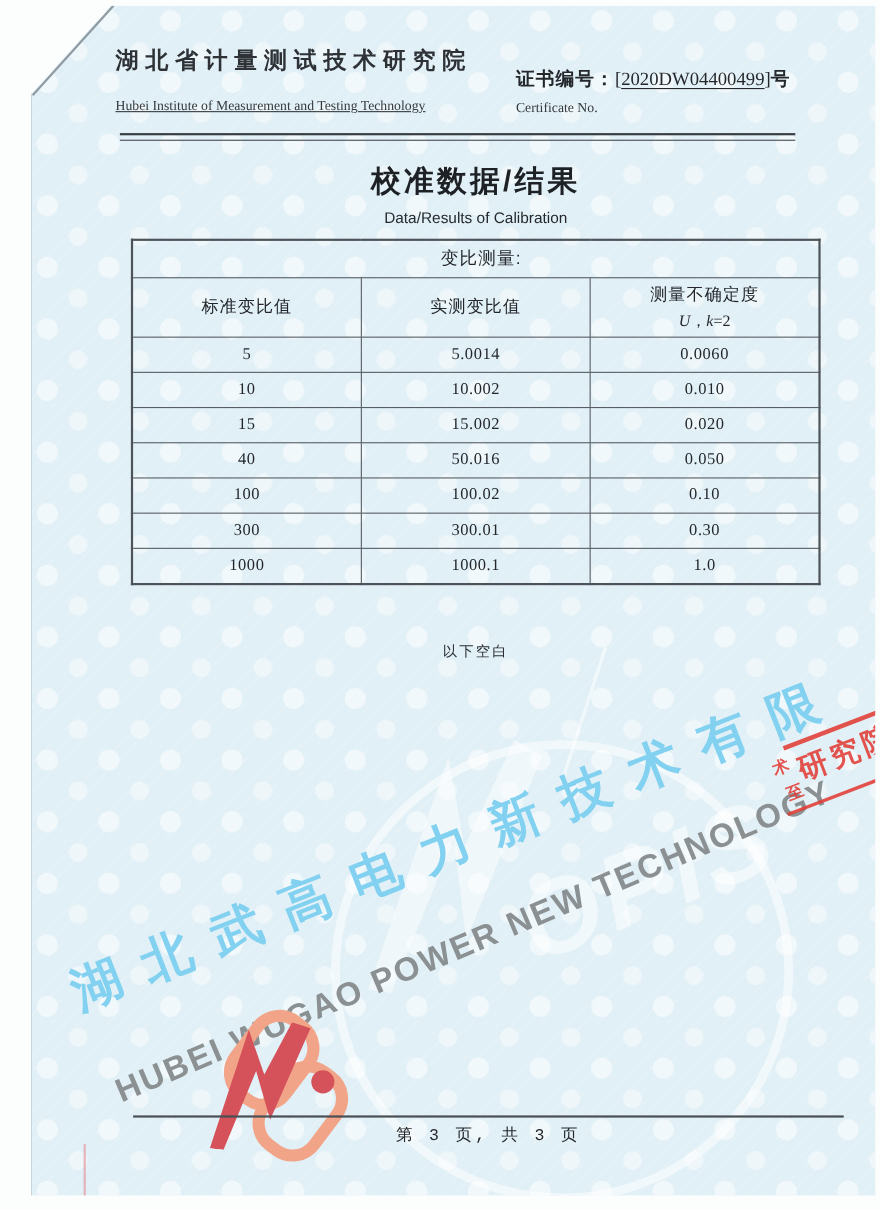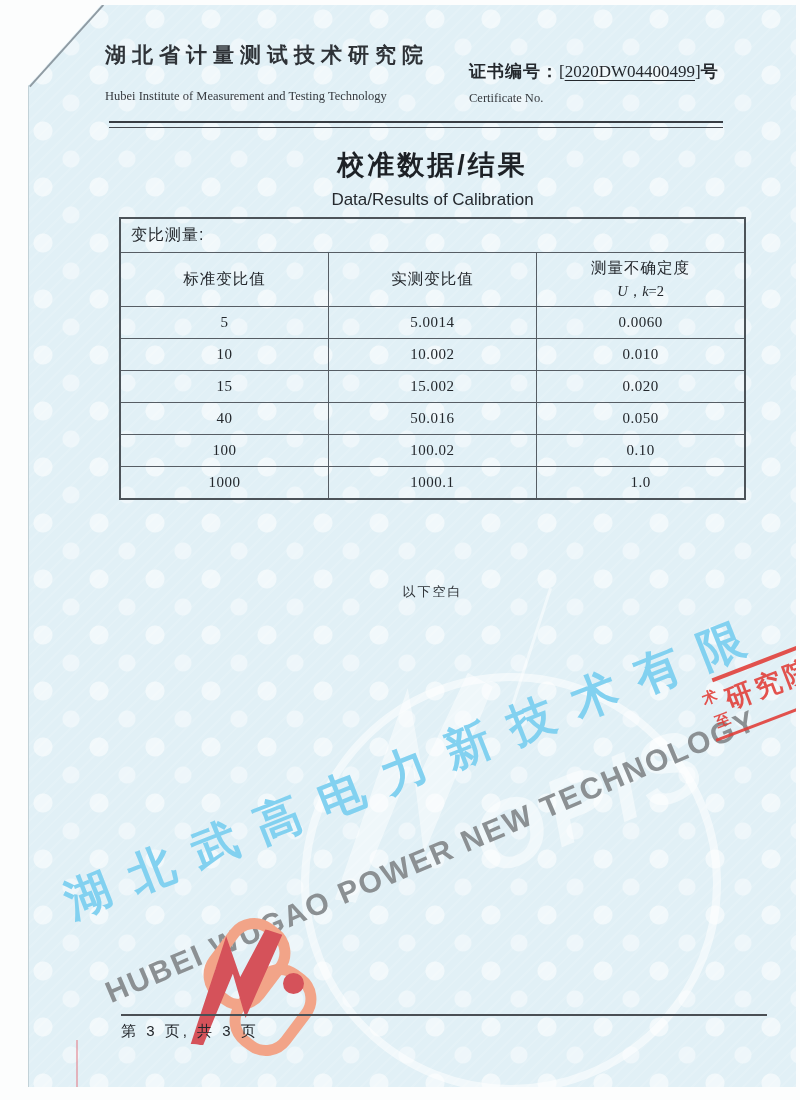--- a/index.html
+++ b/index.html
@@ -22,38 +22,38 @@
     overflow:hidden;
   }
   .abs{position:absolute;}
   
   .corner-line{
     left:0;top:81px;width:110px;height:2px;background:#8f9ba3;
     transform-origin:0 0;transform:rotate(-48deg);
   }
   
   .inst-cn{left:76px;top:36px;font-size:21px;font-weight:700;letter-spacing:6px;color:#2e3237;}
-  .inst-en{left:76px;top:84px;font-size:12.5px;font-family:"Liberation Serif",serif;color:#35393e;}
+  .inst-en{left:76px;top:84px;font-size:12.5px;font-family:"Liberation Serif",serif;color:#35393e;text-decoration:underline;}
   .cert{left:440px;top:55px;font-size:17px;color:#24282d;white-space:nowrap;}
   .cert .lbl{font-weight:700;letter-spacing:1px;}
   .cert .val{font-family:"Liberation Serif",serif;font-weight:400;}
   .cert .num{text-decoration:underline;text-underline-offset:3px;}
   .cert-en{left:440px;top:86px;font-size:12.5px;font-family:"Liberation Serif",serif;color:#35393e;}
   .hrule{left:80px;top:116px;width:614px;height:4px;
     border-top:2.5px solid #383d43;border-bottom:1.2px solid #44494f;}
   
   .title-wrap{left:90px;top:142px;width:627px;text-align:center;}
   .title-cn{font-size:27px;font-weight:700;letter-spacing:3px;color:#1d2126;}
-  .title-en{margin-top:7px;font-size:17px;color:#25292e;}
+  .title-en{margin-top:7px;font-size:14px;color:#25292e;}
   
   .cal-table{left:90px;top:212px;width:627px;border-collapse:collapse;table-layout:fixed;
     background:transparent;}
   .cal-table td{border:1.6px solid #565d64;color:#23272c;text-align:center;vertical-align:middle;padding:0;}
   .cal-table{border:2px solid #4c5359;}
-  td.section{height:33px;text-align:left;padding-left:10px;font-size:16px;letter-spacing:1px;}
+  td.section{height:33px;text-align:center;padding-left:10px;font-size:16px;letter-spacing:1px;}
   td.head{height:53px;font-size:15.5px;letter-spacing:1px;}
   td.head .sub{font-size:14.5px;font-family:"Liberation Serif",serif;letter-spacing:0;margin-top:3px;}
   td.head .sym{font-style:italic;}
   td.data{height:31px;font-size:15px;font-family:"Liberation Serif",serif;letter-spacing:.5px;}
   .below-blank{left:90px;top:578px;width:627px;text-align:center;font-size:13px;
     letter-spacing:2px;color:#2a2e33;}
   
   .wm-circle{left:272px;top:668px;width:404px;height:404px;border-radius:50%;
     border:8px solid rgba(255,255,255,.55);}
   .wm-tail{left:500px;top:580px;width:3px;height:130px;background:rgba(255,255,255,.5);
@@ -83,22 +83,22 @@
   .logo .loop{position:absolute;width:46px;height:72px;border:11px solid #f2a488;
     border-radius:30px;transform:rotate(37deg);}
   .logo .loop.l1{left:26px;top:0px;}
   .logo .loop.l2{left:52px;top:46px;}
   .logo .bolt{position:absolute;left:6px;top:10px;width:96px;height:122px;background:#d5525a;
     transform:rotate(6deg);
     clip-path:polygon(4% 100%, 29% 9%, 48% 41%, 69% 0%, 87% 3%, 58% 74%, 40% 39%, 17% 100%);}
   .logo .dot{position:absolute;left:96px;top:56px;width:21px;height:21px;border-radius:50%;background:#d5525a;}
   
   .footer-rule{left:92px;top:1009px;width:646px;height:1.6px;background:#4a4f54;}
-  .footer-text{left:92px;top:1017px;width:646px;font-size:15px;
-    letter-spacing:3px;color:#23272c;}
+  .footer-text{left:92px;top:1017px;width:646px;text-align:center;font-size:15px;
+    letter-spacing:3px;color:#23272c;font-family:Liberation Mono, monospace;}
   .pink-streak{left:47px;top:1035px;width:1.5px;height:48px;background:rgba(228,128,138,.55);}
 </style>
 </head>
 <body>
 
 <div class="page">
 
   <div class="abs wm-circle"></div>
   <div class="abs wm-tail"></div>
   <div class="abs wm-bolt"></div>
@@ -154,20 +154,25 @@
       <td class="data">40</td>
       <td class="data">50.016</td>
       <td class="data">0.050</td>
     </tr>
     <tr>
       <td class="data">100</td>
       <td class="data">100.02</td>
       <td class="data">0.10</td>
     </tr>
     <tr>
+      <td class="data">300</td>
+      <td class="data">300.01</td>
+      <td class="data">0.30</td>
+    </tr>
+    <tr>
       <td class="data">1000</td>
       <td class="data">1000.1</td>
       <td class="data">1.0</td>
     </tr>
   </tbody>
     </table>
   <div class="abs below-blank">以下空白</div>
 
   <div class="abs stamp">
     <div class="bar top"></div>

